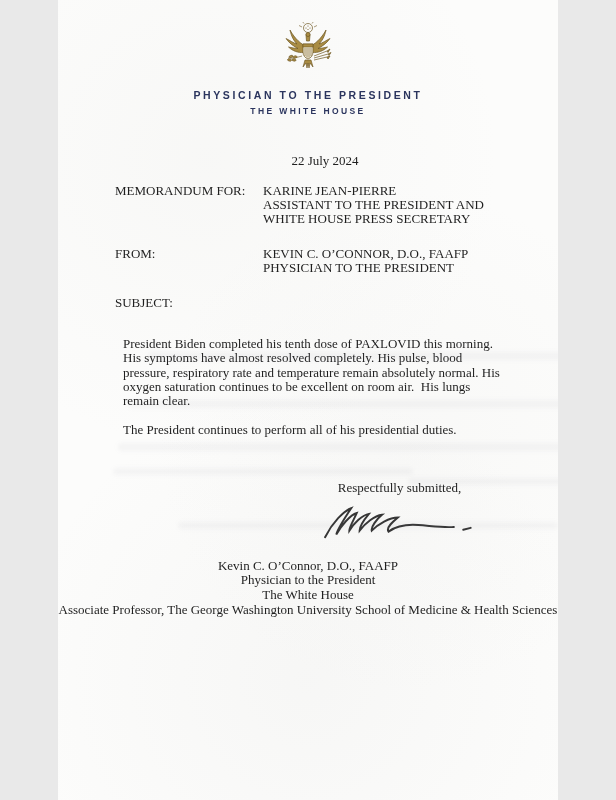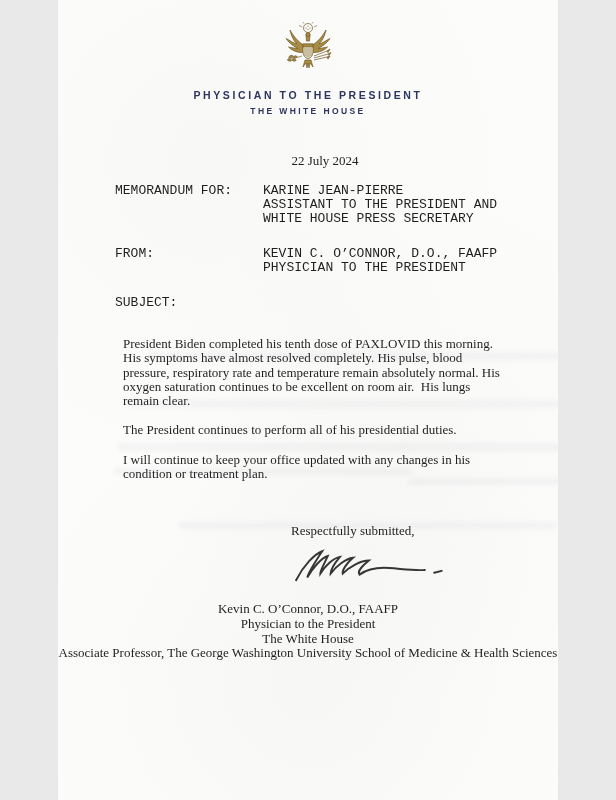--- a/index.html
+++ b/index.html
@@ -32,32 +32,32 @@
     color:#2b355e;
   }
   .org-title {
     margin-top:5px;
     font-family:"Liberation Sans", sans-serif;
     font-weight:bold; font-size:8.5px; letter-spacing:2.4px;
     color:#2b355e;
   }
   .date-line { text-align:center; margin-top:37px; font-size:13px;padding-left:34px; }
   .memo { margin:15px 50px 0 57px; }
-  .memo-row { display:flex; margin-bottom:21px;font-family:Liberation Mono, monospace; }
+  .memo-row { display:flex; margin-bottom:21px; }
   .memo-row:last-child { margin-bottom:0; }
   .memo-label { flex:none; width:148px; font-size:13px; line-height:14px; }
   .memo-values { font-size:13px; line-height:14px; }
   .body-text { margin:27px 50px 0 57px; }
   .body-text p {
     margin:0 0 15px 8px;
     font-size:13px; line-height:14.3px;
     max-width:508px;
     white-space:pre-wrap;
   }
-  .closing { margin:42px 50px 0 57px; }
+  .closing { margin:42px 50px 0 57px;text-align:center; }
   .salutation { font-size:13px; margin-left:176px; }
   .signature { margin:6px 0 0 168px; line-height:0; }
   .sig-block { margin-top:9px; text-align:center; font-size:13px; line-height:14.6px; }
 </style>
 </head>
 <body>
 
 <div class="page">
 
   <div class="ghost" style="left:90px;  top:352px; width:430px; height:8px;"></div>
@@ -142,21 +142,20 @@
       </div>
     </div>
     <div class="memo-row">
       <div class="memo-label">SUBJECT:</div>
     </div>
   </div>
 
   <div class="body-text">
     <p>President Biden completed his tenth dose of PAXLOVID this morning.  His symptoms have almost resolved completely. His pulse, blood pressure, respiratory rate and temperature remain absolutely normal. His oxygen saturation continues to be excellent on room air.  His lungs remain clear.</p>
     <p>The President continues to perform all of his presidential duties.</p>
-    <p>I will continue to keep your office updated with any changes in his condition or treatment plan.</p>
   </div>
 
   <div class="closing">
     <div class="salutation">Respectfully submitted,</div>
     <div class="signature">
       <svg width="168" height="48" viewBox="0 0 180 48" aria-hidden="true">
         <g stroke="#1c1c1c" stroke-width="2.1" fill="none" stroke-linecap="round" opacity="0.88">
           <path d="M14,36 C22,20 34,8 42,5 C36,14 28,26 26,33 C31,24 41,12 48,10 C45,17 40,25 40,29 C45,21 54,12 61,11 C56,17 51,25 51,29 C57,21 67,13 75,12 C69,17 63,25 64,29 C71,22 83,15 92,15 C86,20 79,26 82,30 C89,25 101,22 114,23 C128,24 142,26 152,25"></path>
           <path d="M162,28 L170,26"></path>
         </g>

